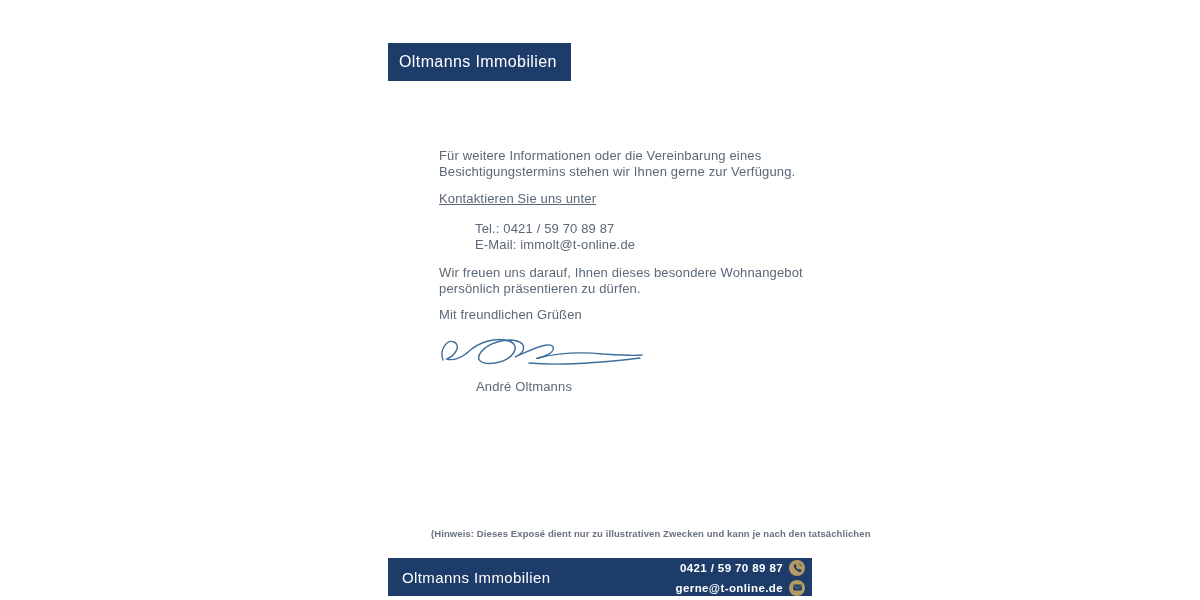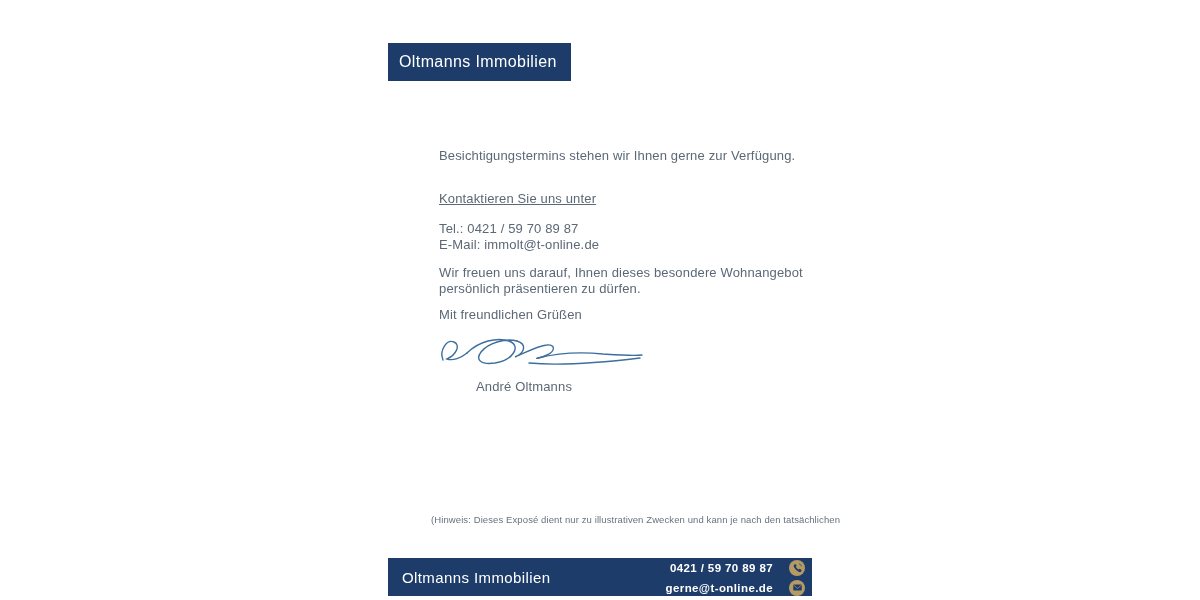--- a/index.html
+++ b/index.html
@@ -51,40 +51,41 @@
     position: absolute;
     left: 51px;
     font-size: 13px;
     line-height: 15.5px;
     color: #5b6876;
     letter-spacing: 0.15px;
     white-space: nowrap;
   }
   .p-intro   { top: 148px; }
   .p-prompt  { top: 191px; text-decoration: underline; }
-  .p-contact { top: 221px; }
+  .p-contact { top: 221px; margin-left: 36px; }
   .p-closing { top: 265px; }
   .p-salut   { top: 307px; text-align: right; }
   .p-name    { top: 379px; margin-left: 37px; }
   .signature {
     position: absolute;
     left: 49px;
     top: 334px;
     width: 213px;
     height: 38px;
   }
   .disclaimer {
     position: absolute;
     left: 43px;
-    top: 514px;
+    top: 528px;
     font-size: 9.5px;
     line-height: 11.5px;
     color: #68727e;
     letter-spacing: 0.1px;
     white-space: nowrap;
+    font-weight: bold;
   }
   .footer-bar {
     position: absolute;
     left: 0;
     top: 558px;
     width: 424px;
     height: 39px;
     background: #1d3c6a;
     display: flex;
     align-items: center;
@@ -99,21 +100,21 @@
   }
   .footer-contact {
     display: flex;
     flex-direction: column;
     gap: 4px;
     align-items: flex-end;
   }
   .contact-row {
     display: flex;
     align-items: center;
-    gap: 16px;
+    gap: 6px;
     justify-content: flex-end;
   }
   .contact-row span.txt {
     color: #ffffff;
     font-size: 11.5px;
     font-weight: 700;
     letter-spacing: 0.4px;
   }
   .icon-circle {
     width: 16px;
@@ -131,20 +132,21 @@
 
 <div class="canvas">
   <div class="doc">
 
     <div class="header-bar">
       <span>Oltmanns Immobilien</span>
     </div>
 
 
     <div class="body-text p-intro">
+      <div>Für weitere Informationen oder die Vereinbarung eines</div>
       <div>Besichtigungstermins stehen wir Ihnen gerne zur Verfügung.</div>
     </div>
 
     <div class="body-text p-prompt">Kontaktieren Sie uns unter</div>
 
     <div class="body-text p-contact">
       <div>Tel.: 0421 / 59 70 89 87</div>
       <div>E-Mail: immolt@t-online.de</div>
     </div>
 

